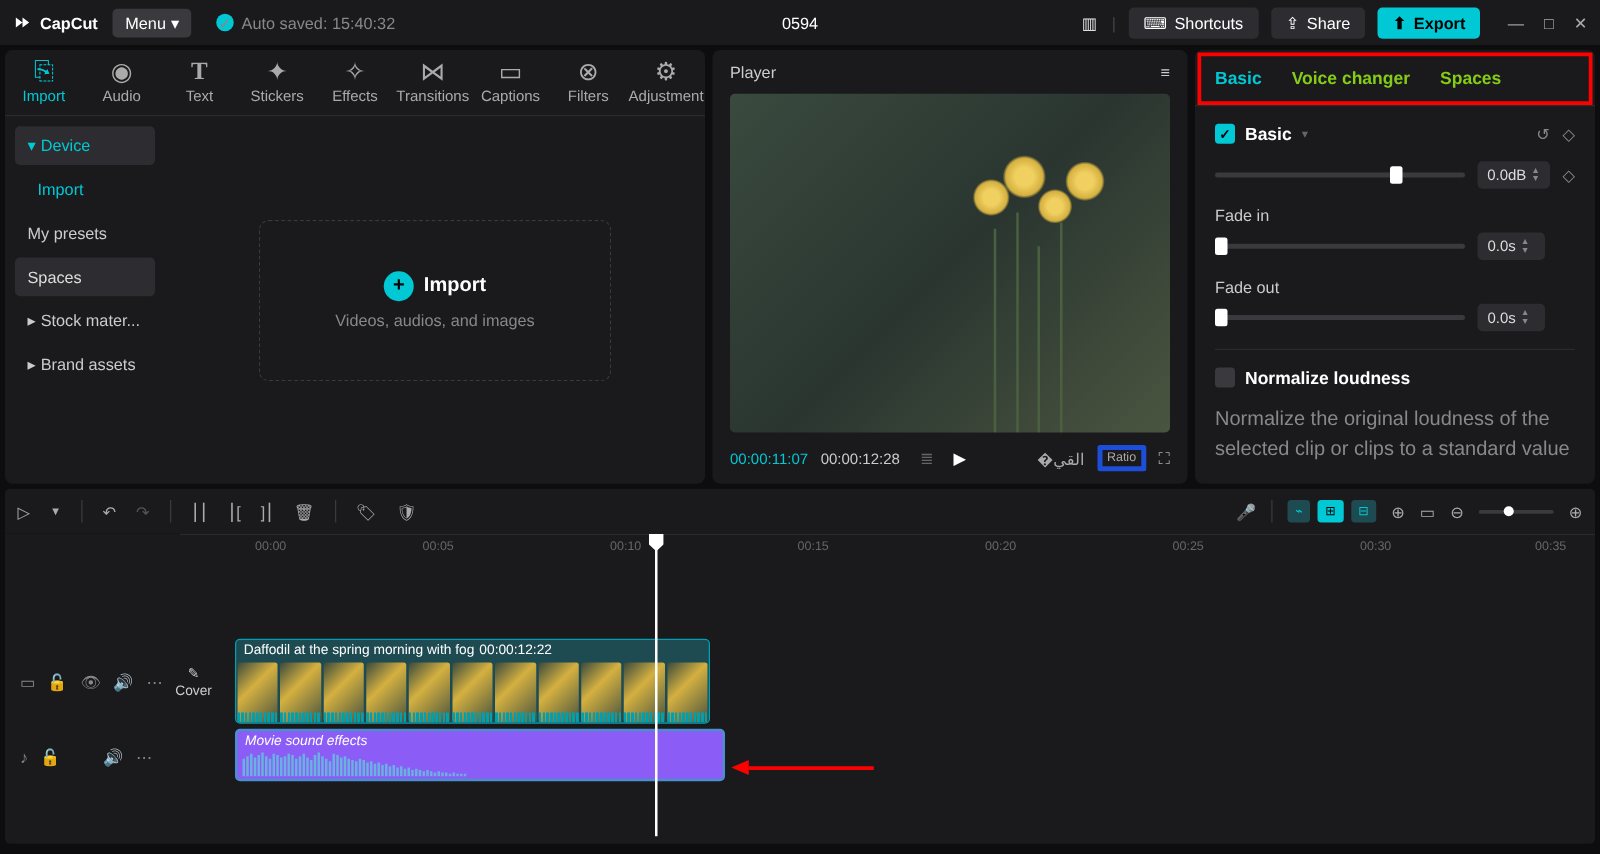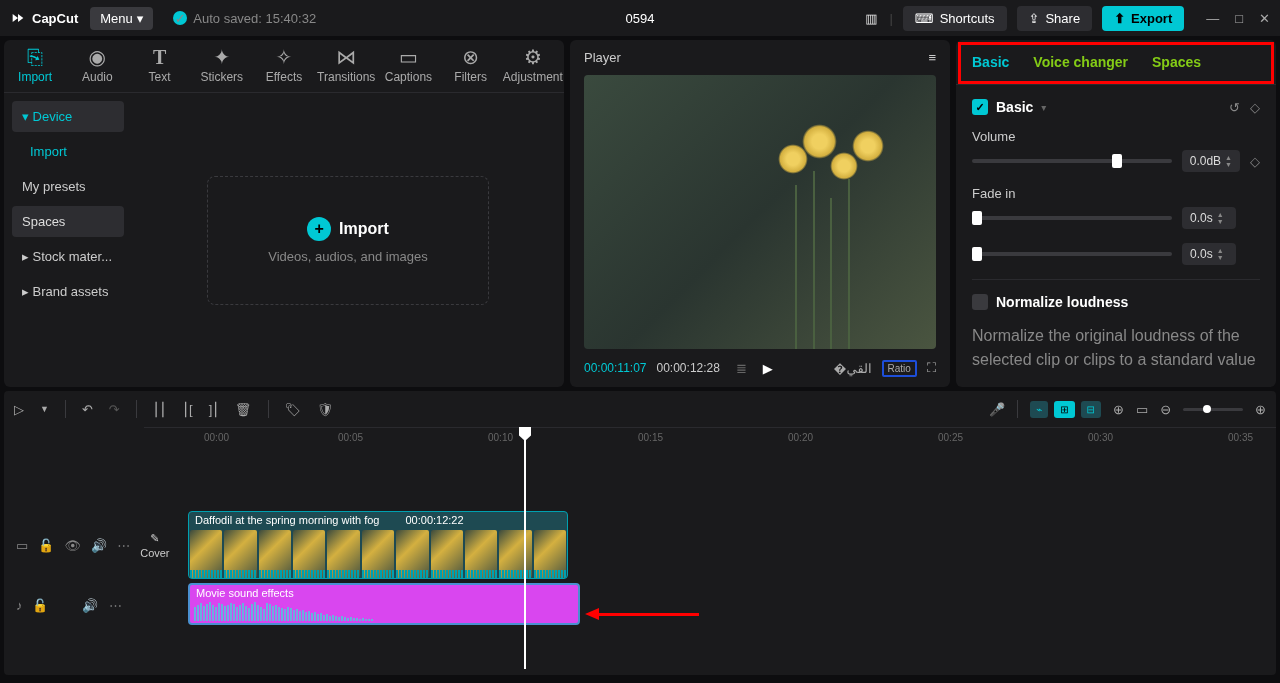--- a/index.html
+++ b/index.html
@@ -42,21 +42,21 @@
 
 .player { width: 380px; background: #1a1a1c; border-radius: 6px; display: flex; flex-direction: column; text-align: center; }
 .player-header { padding: 10px 14px; display: flex; align-items: center; justify-content: space-between; color: #ccc; }
 .player-preview { flex: 1; margin: 0 14px; background: linear-gradient(135deg, #3a4a3e 0%, #2a3530 50%, #4a5540 100%); border-radius: 4px; position: relative; overflow: hidden; }
 .flower { position: absolute; background: radial-gradient(circle, #f0d060 30%, #d4b040 60%, transparent 70%); border-radius: 50%; }
 .stem { position: absolute; width: 2px; background: #4a6040; }
 .player-controls { padding: 10px 14px; display: flex; align-items: center; gap: 10px; }
 .player-time { color: #00c8d4; font-size: 12px; }
 .player-time2 { color: #ccc; font-size: 12px; }
 .player-icons { margin-left: auto; display: flex; gap: 10px; align-items: center; color: #aaa; }
-.ratio-badge { border: 2px solid #1d4ed8; padding: 1px 4px; font-size: 10px; border-radius: 2px; }
+.ratio-badge { border: 4px solid #1d4ed8; padding: 1px 4px; font-size: 10px; border-radius: 2px; }
 
 
 .right-panel { width: 320px; background: #1a1a1c; border-radius: 6px; display: flex; flex-direction: column; position: relative; }
 .right-tabs { display: flex; gap: 24px; padding: 14px 16px; border-bottom: 1px solid #2a2a2e; position: relative; }
 .right-tab { color: #84cc16; font-weight: 600; font-size: 14px; }
 .right-tab.active { color: #00c8d4; }
 .highlight-box { position: absolute; top: 2px; left: 2px; right: 2px; height: 42px; border: 3px solid #ff0000; pointer-events: none; }
 .right-body { padding: 14px 16px; display: flex; flex-direction: column; gap: 14px; }
 .section-header { display: flex; align-items: center; gap: 8px; }
 .checkbox { width: 16px; height: 16px; background: #00c8d4; border-radius: 3px; display: flex; align-items: center; justify-content: center; color: #000; font-size: 11px; font-weight: bold; }
@@ -87,27 +87,27 @@
 .ruler-mark { position: absolute; color: #666; font-size: 10px; top: 4px; }
 .playhead { position: absolute; left: 520px; top: 0; bottom: 0; width: 2px; background: #fff; z-index: 10; }
 .playhead::before { content: ''; position: absolute; top: -2px; left: -5px; width: 12px; height: 14px; background: #fff; clip-path: polygon(0 0, 100% 0, 100% 60%, 50% 100%, 0 60%); }
 .tracks { position: relative; }
 .track { display: flex; align-items: center; height: 72px; }
 .track-head { width: 140px; display: flex; align-items: center; gap: 10px; padding: 0 12px; color: #888; }
 .track-content { flex: 1; position: relative; height: 100%; }
 .cover-btn { display: flex; flex-direction: column; align-items: center; color: #ccc; font-size: 11px; gap: 2px; }
 
 .video-clip { position: absolute; left: 44px; top: 2px; width: 380px; height: 68px; background: #1e4a52; border-radius: 4px; overflow: hidden; border: 1px solid #00a0b0; }
-.video-clip-label { position: absolute; top: 2px; left: 6px; font-size: 11px; color: #fff; z-index: 2; display: flex; gap: 26px; }
+.video-clip-label { position: absolute; top: 2px; left: 6px; font-size: 11px; color: #fff; z-index: 2; display: flex; gap: 4px; }
 .thumbs { display: flex; height: 100%; padding-top: 18px; }
 .thumb { flex: 1; background: linear-gradient(135deg, #3a4a3e, #d4b040 40%, #4a5540); margin: 0 1px; border-radius: 2px; position: relative; }
 .thumb::after { content: ''; position: absolute; bottom: 0; left: 0; right: 0; height: 8px; background: repeating-linear-gradient(90deg, #00a0b0, #00a0b0 2px, transparent 2px, transparent 3px); }
 
 .audio-track { height: 48px; }
-.audio-clip { position: absolute; left: 44px; top: 2px; width: 392px; height: 42px; background: #d946ef; border: 2px solid #4a90d0; border-radius: 4px; overflow: hidden; }
+.audio-clip { position: absolute; left: 44px; top: 2px; width: 392px; height: 42px; background: #8b5cf6; border: 2px solid #4a90d0; border-radius: 4px; overflow: hidden; font-style: italic; }
 .audio-label { position: absolute; top: 2px; left: 6px; font-size: 11px; color: #fff; z-index: 2; }
 .waveform { position: absolute; bottom: 2px; left: 4px; right: 4px; height: 20px; display: flex; align-items: flex-end; gap: 1px; }
 .wave-bar { width: 2px; background: #6ab0e0; }
 
 .arrow-annotation { position: absolute; left: 585px; top: 608px; color: #ff0000; display: flex; align-items: center; }
 .arrow-line { width: 100px; height: 3px; background: #ff0000; }
 .arrow-head { width: 0; height: 0; border-right: 14px solid #ff0000; border-top: 6px solid transparent; border-bottom: 6px solid transparent; }
 
 .ico { width: 16px; height: 16px; display: inline-flex; align-items: center; justify-content: center; }
 </style>
@@ -263,21 +263,20 @@
       <div class="section-header">
         <span class="checkbox">✓</span>
         <span class="section-title">Basic</span>
         <span style="color:#666;font-size:10px">▾</span>
         <div class="reset-icons">
           <span>↺</span>
           <span>◇</span>
         </div>
       </div>
       <div class="control-row">
-        <div class="control-label">Volume</div>
         <div class="slider-row">
           <div class="slider">
               <div class="slider-thumb" style="left:70%"></div>
             </div>
           <div class="value-box">
               <span>0.0dB</span>
               <div class="stepper">
                 <span>▲</span>
                 <span>▼</span>
               </div>
@@ -295,20 +294,21 @@
               <span>0.0s</span>
               <div class="stepper">
                 <span>▲</span>
                 <span>▼</span>
               </div>
             </div>
           <span style="width:14px"></span>
         </div>
       </div>
       <div class="control-row">
+        <div class="control-label">Fade out</div>
         <div class="slider-row">
           <div class="slider">
               <div class="slider-thumb" style="left:0%"></div>
             </div>
           <div class="value-box">
               <span>0.0s</span>
               <div class="stepper">
                 <span>▲</span>
                 <span>▼</span>
               </div>

